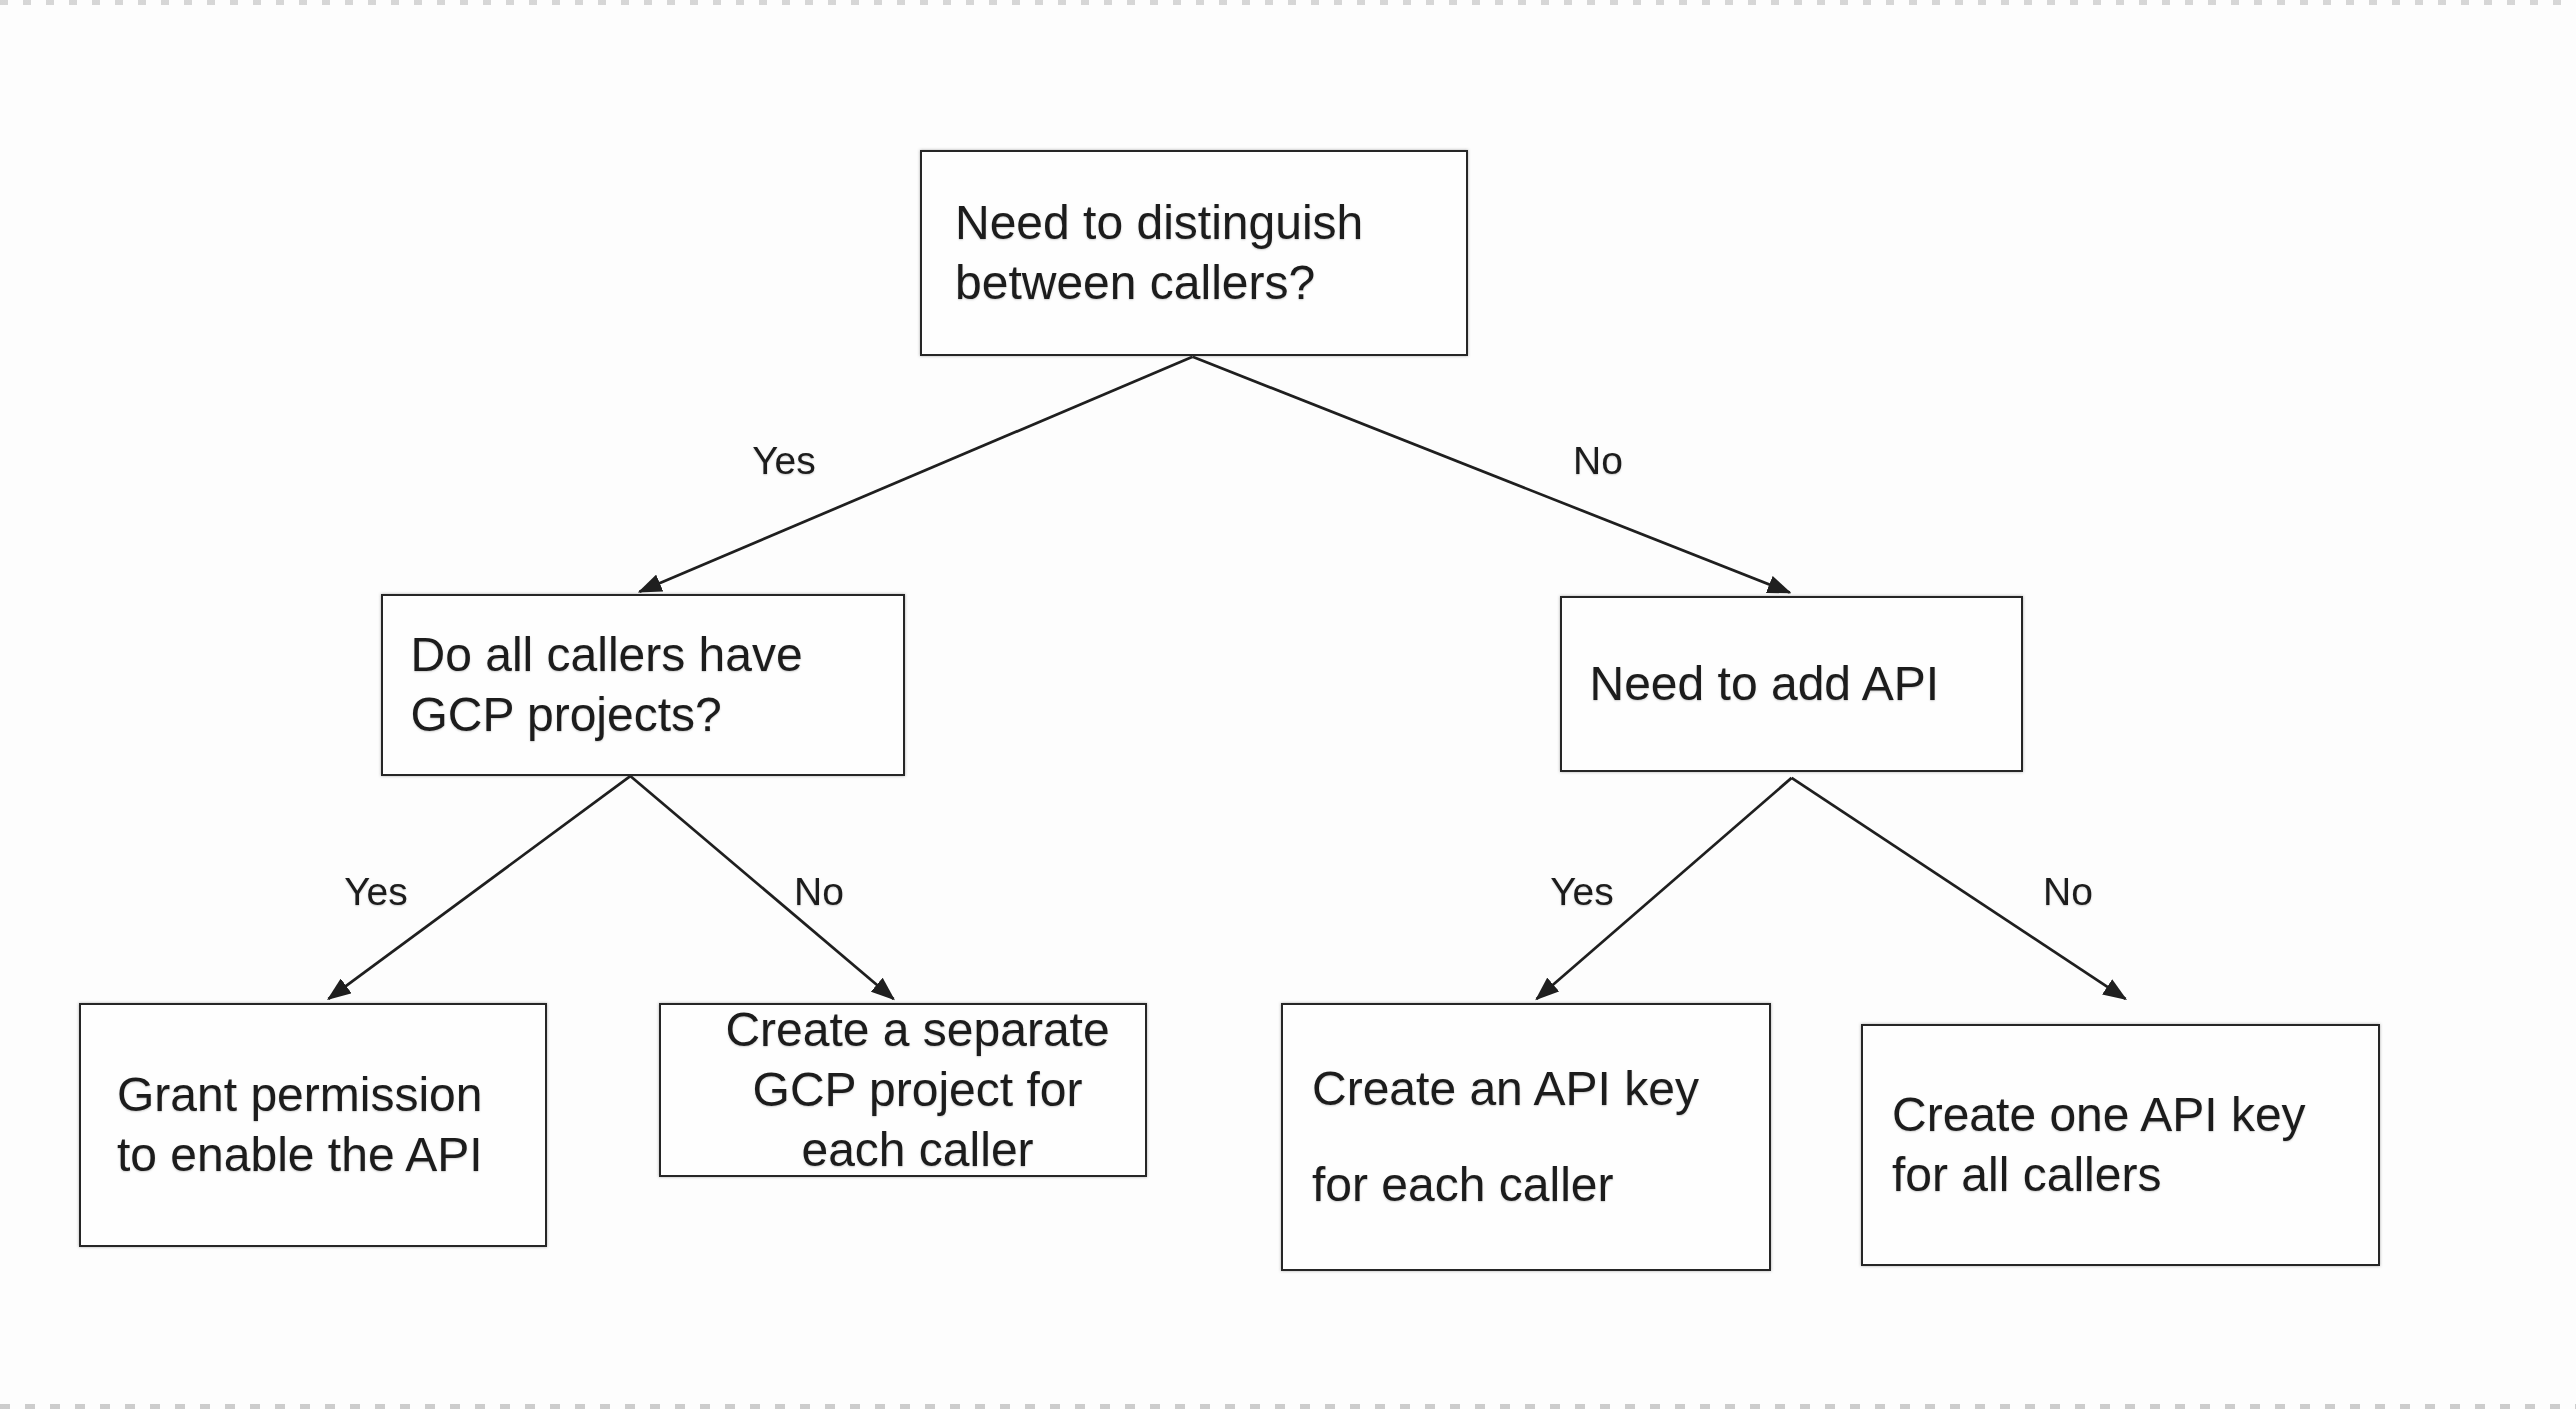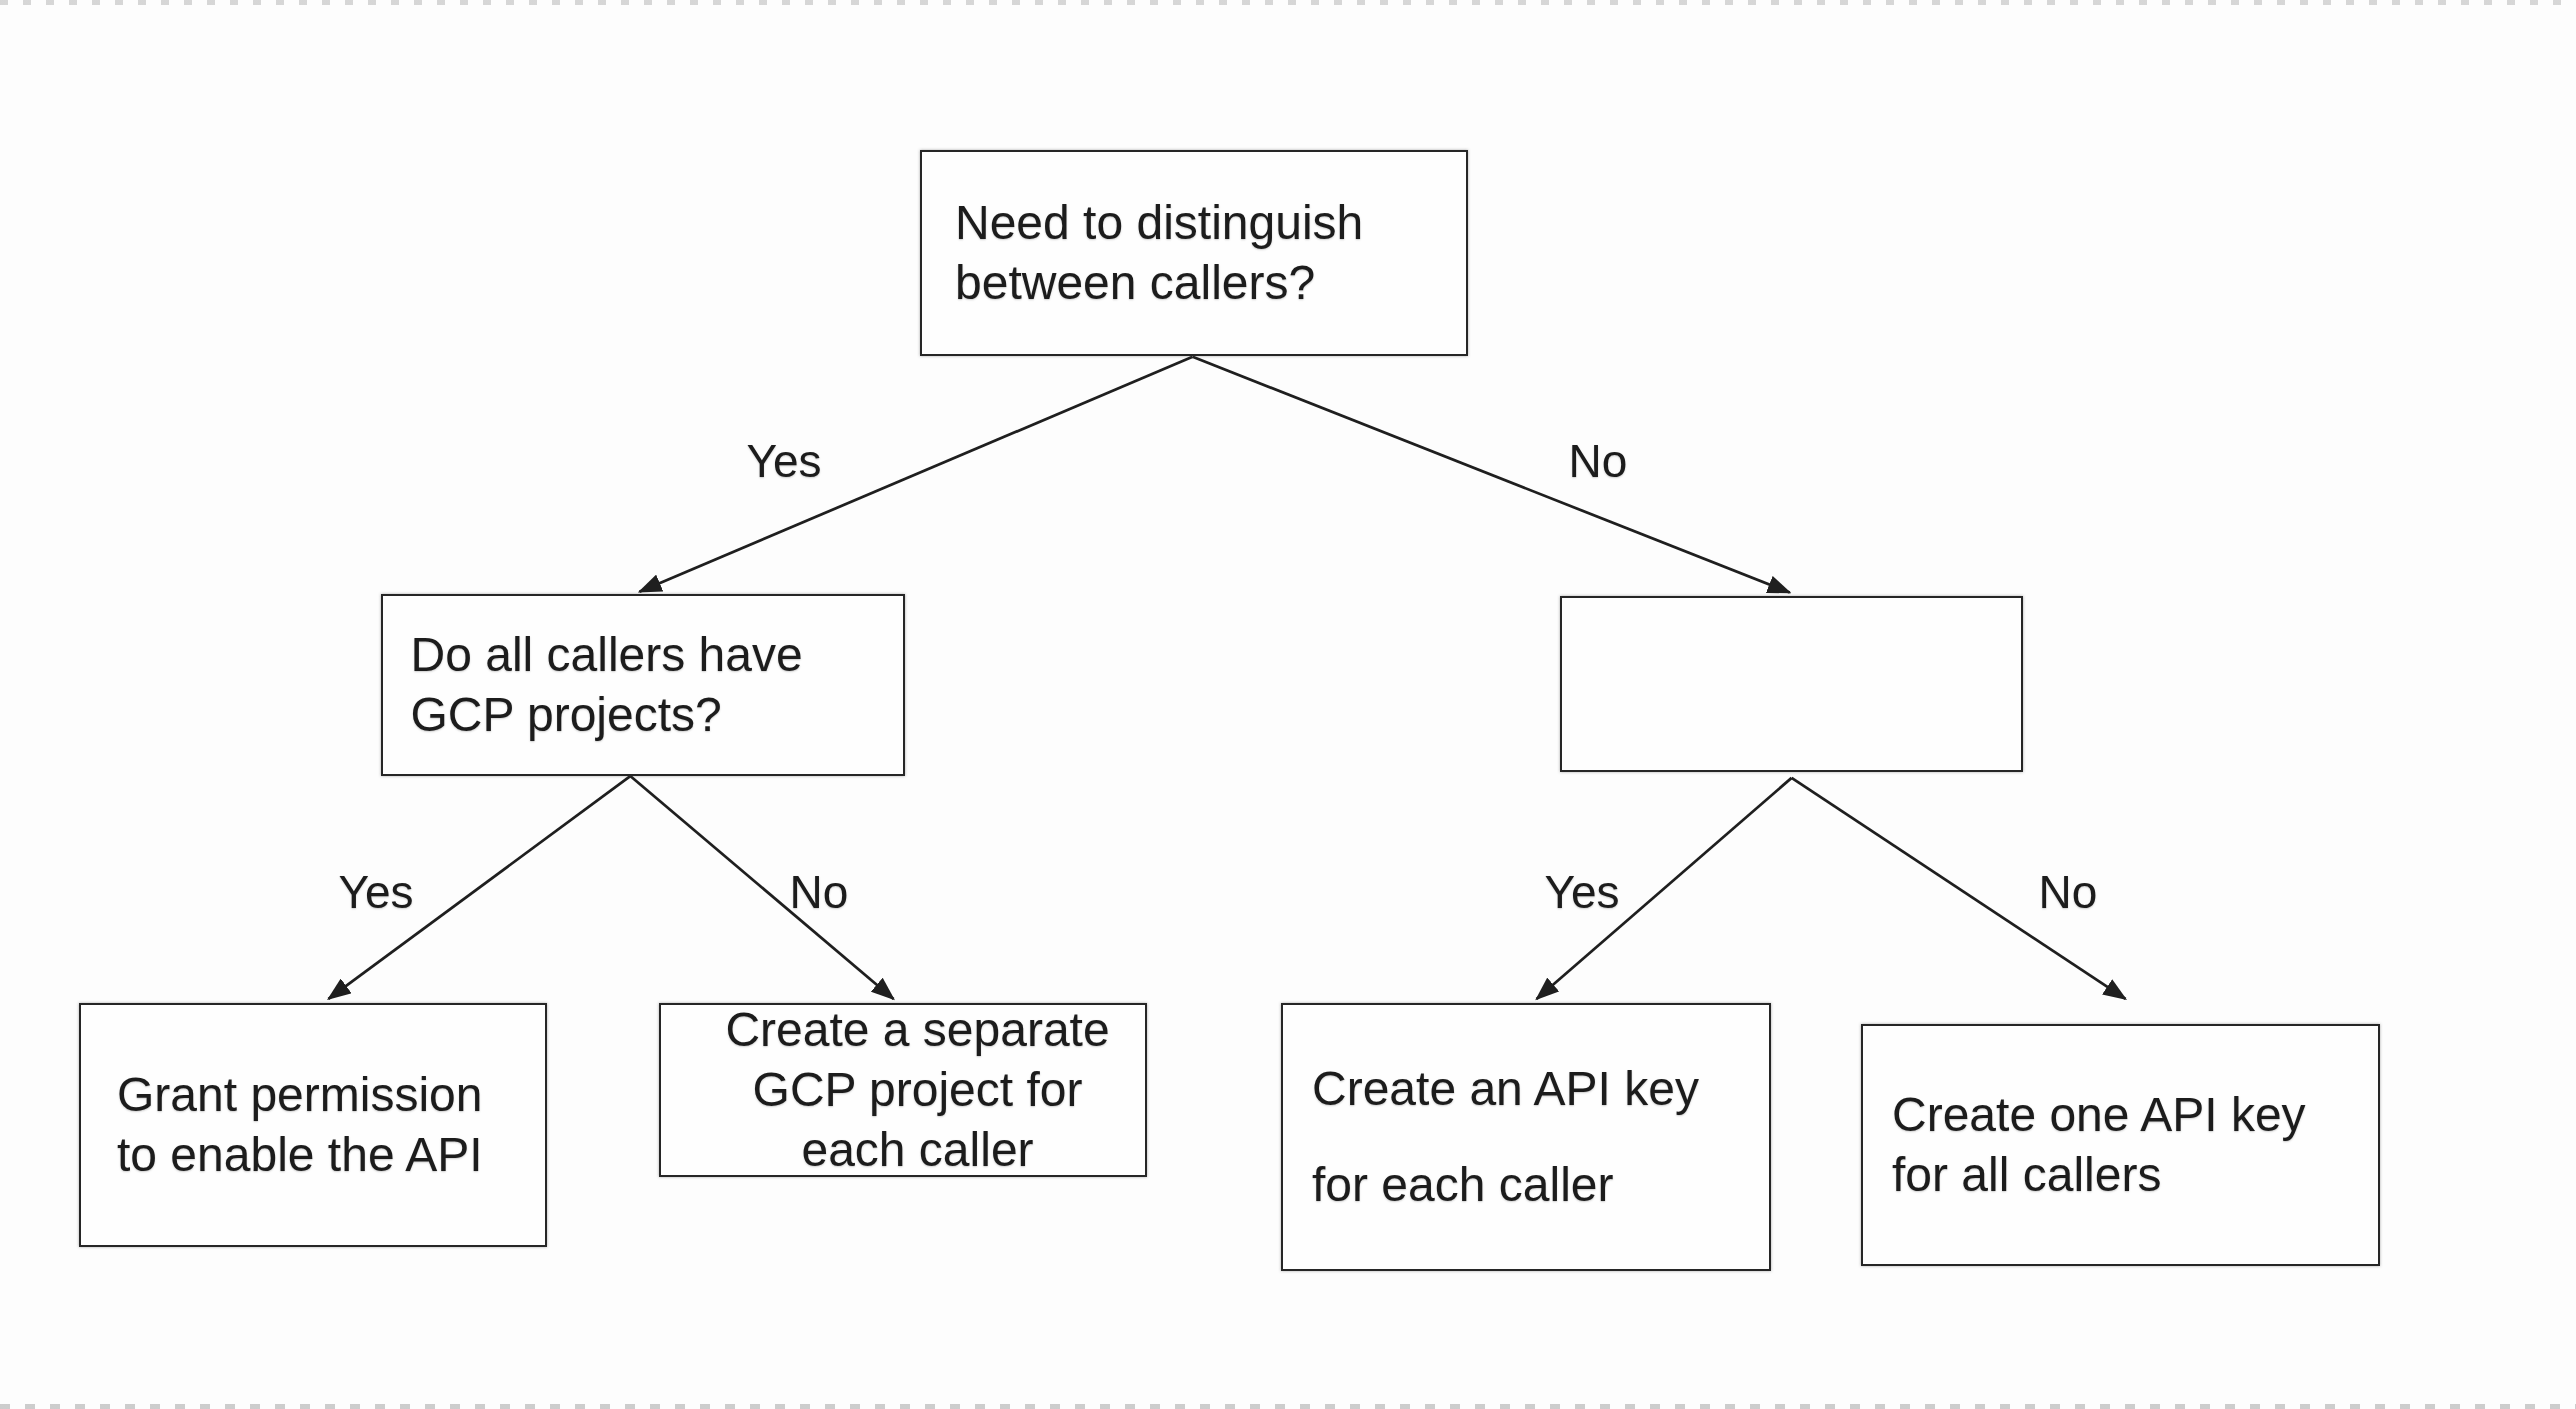--- a/index.html
+++ b/index.html
@@ -33,21 +33,21 @@
   #q1 { left: 920px; top: 150px;  width: 548px; height: 206px; padding-left: 33px; }
   #q2 { left: 381px;  top: 594px;  width: 524px; height: 182px; padding-left: 27.5px; }
   #q3 { left: 1560px; top: 596px;  width: 463px; height: 176px; padding-left: 27.5px; }
   #a1 { left: 79px;   top: 1003px; width: 468px; height: 244px; padding-left: 36px; }
   #a2 { left: 659px;  top: 1003px; width: 488px; height: 174px; padding-left: 29px; align-items: center; }
   #a3 { left: 1281px; top: 1003px; width: 490px; height: 268px; padding-left: 29px; gap: 36px; }
   #a4 { left: 1861px; top: 1024px; width: 519px; height: 242px; padding-left: 29px; }
   .edge-label {
     position: absolute;
     transform: translate(-50%, -50%);
-    font-size: 46px;
+    font-size: 39px;
     line-height: 50px;
     white-space: nowrap;
     text-shadow: 0 0.9px 1.8px rgba(90,90,90,0.30);
   }
   #lbl-q1-yes { left: 784px;  top: 461px; }
   #lbl-q1-no  { left: 1598px; top: 461px; }
   #lbl-q2-yes { left: 376px;  top: 892px; }
   #lbl-q2-no  { left: 819px;  top: 892px; }
   #lbl-q3-yes { left: 1582px; top: 892px; }
   #lbl-q3-no  { left: 2068px; top: 892px; }
@@ -98,20 +98,21 @@
       <div class="tline">Need to distinguish</div>
       <div class="tline">between callers?</div>
     </div>
 
     <div id="q2" class="node">
       <div class="tline">Do all callers have</div>
       <div class="tline">GCP projects?</div>
     </div>
 
     <div id="q3" class="node">
+      <div class="tline">Need to add API</div>
     </div>
 
     <div id="a1" class="node">
       <div class="tline">Grant permission</div>
       <div class="tline">to enable the API</div>
     </div>
 
     <div id="a2" class="node">
       <div class="tline">Create a separate</div>
       <div class="tline">GCP project for</div>

